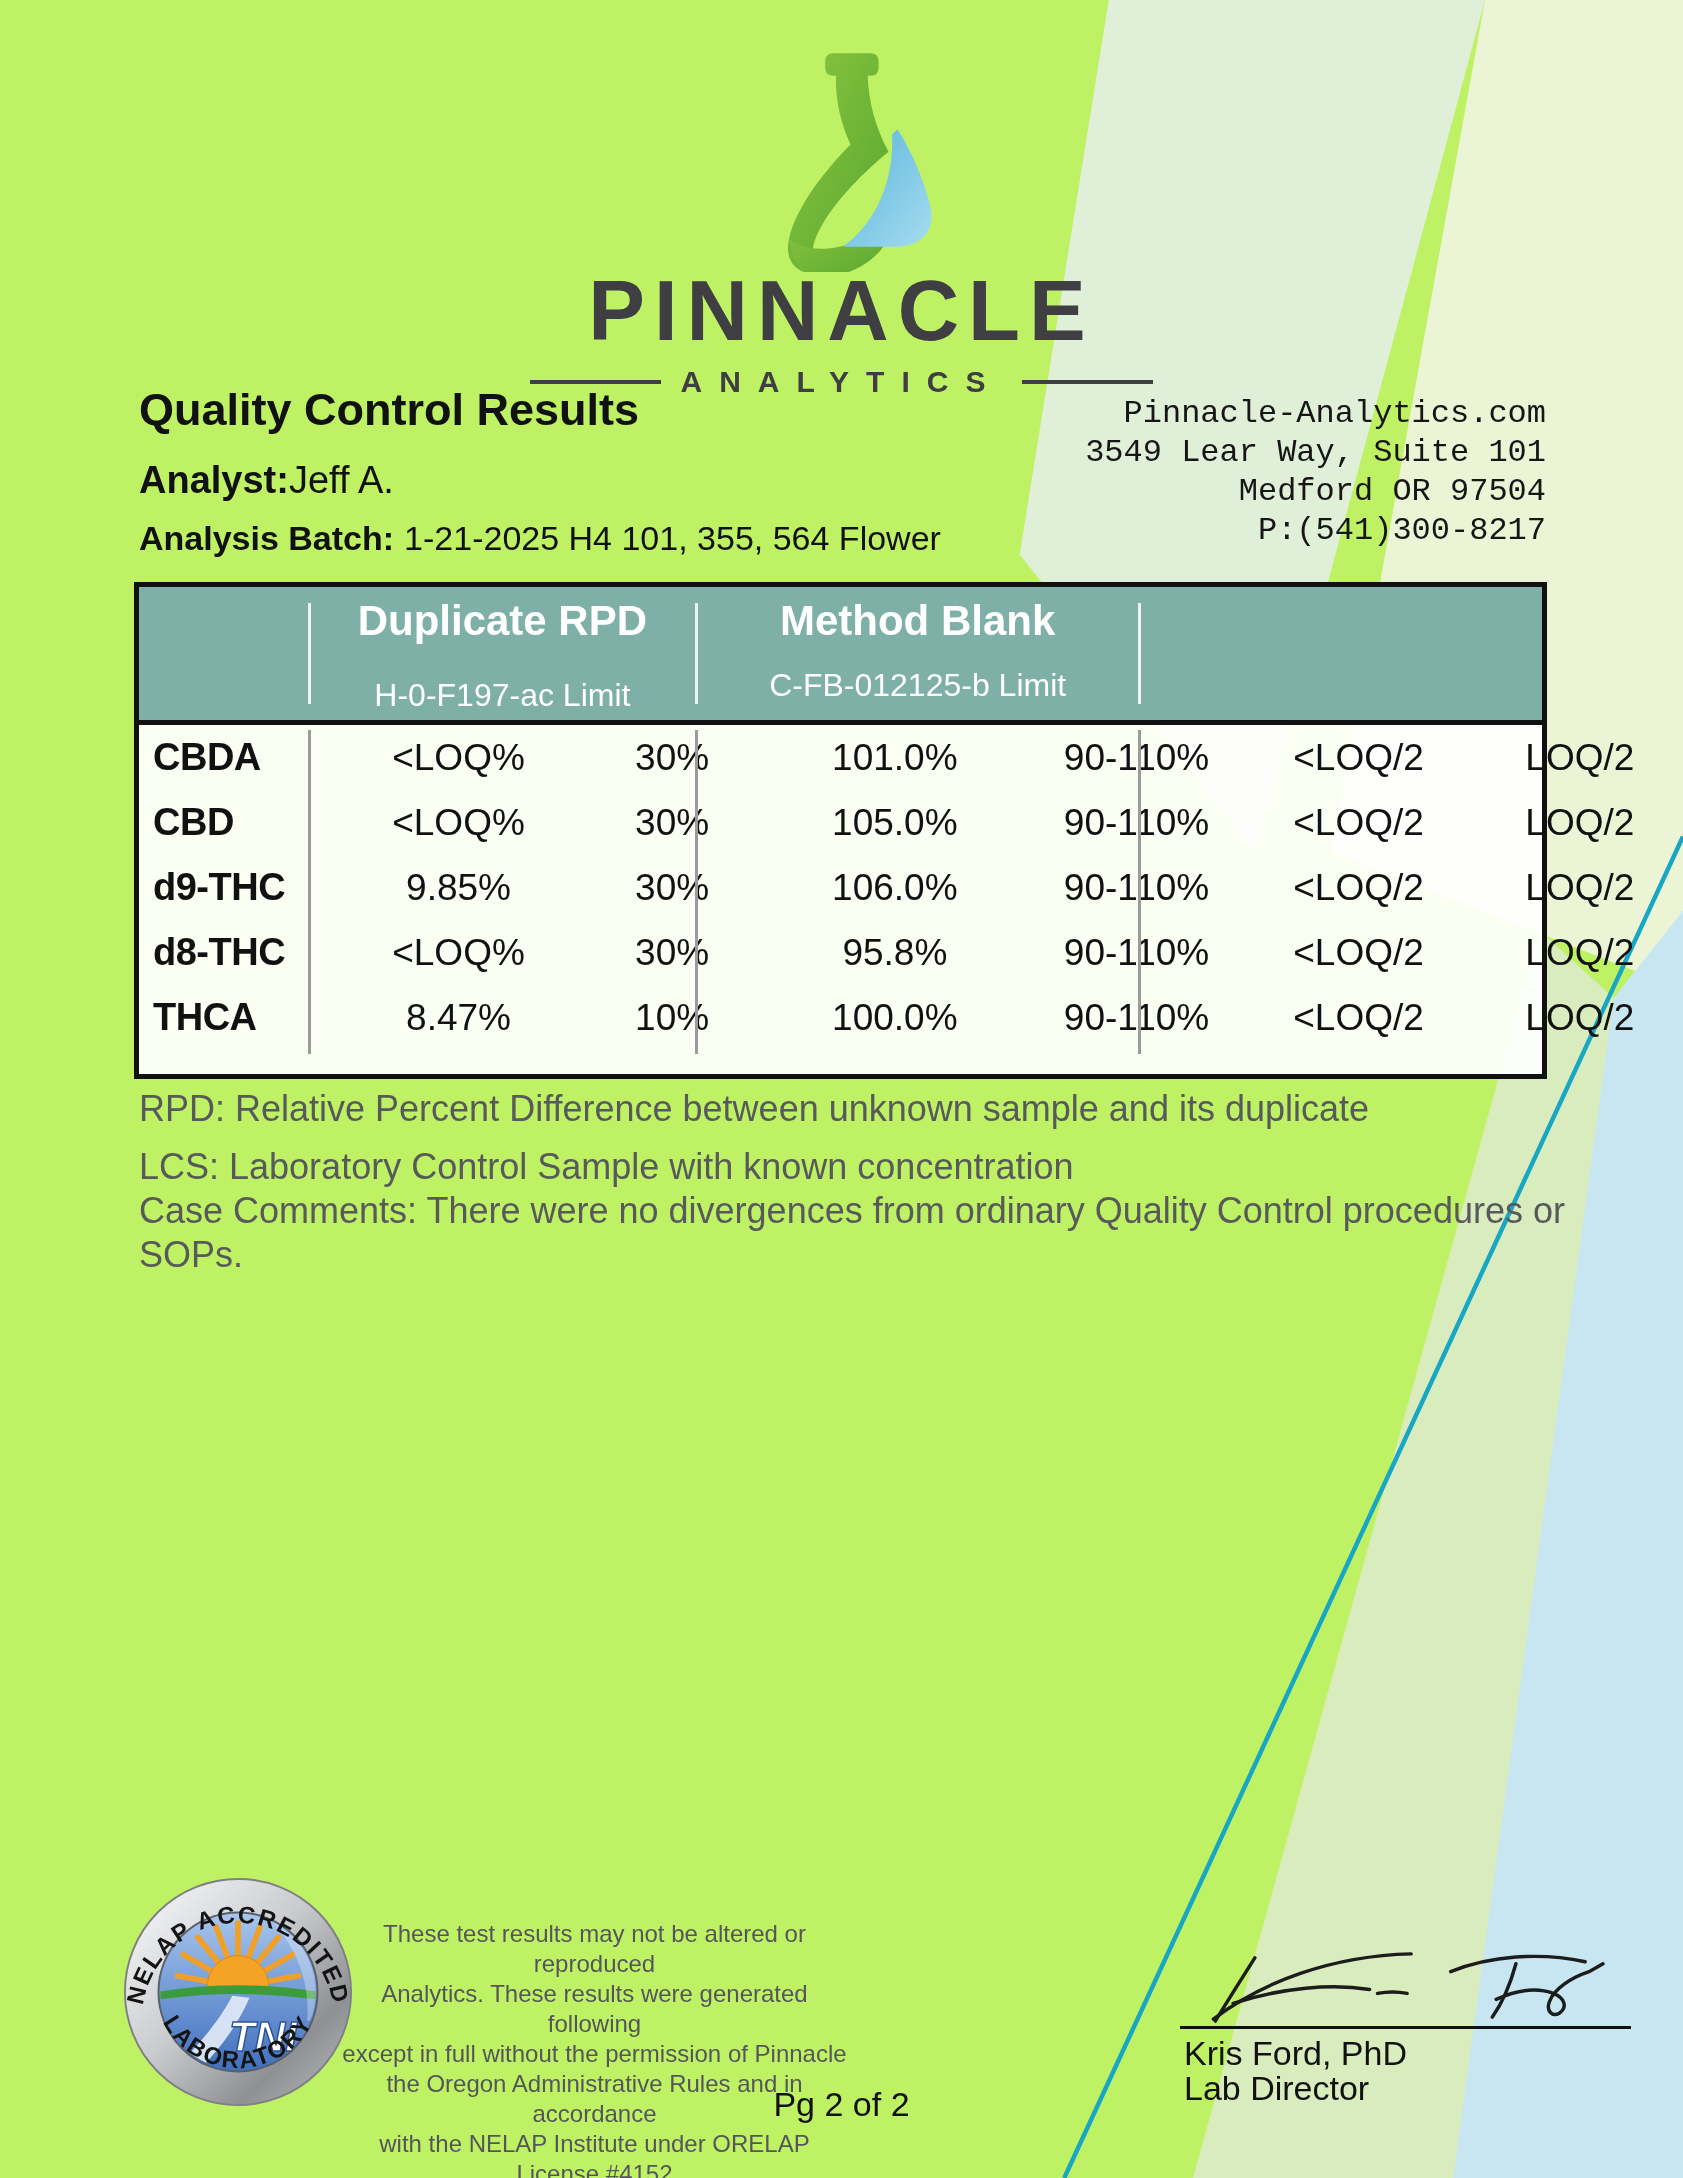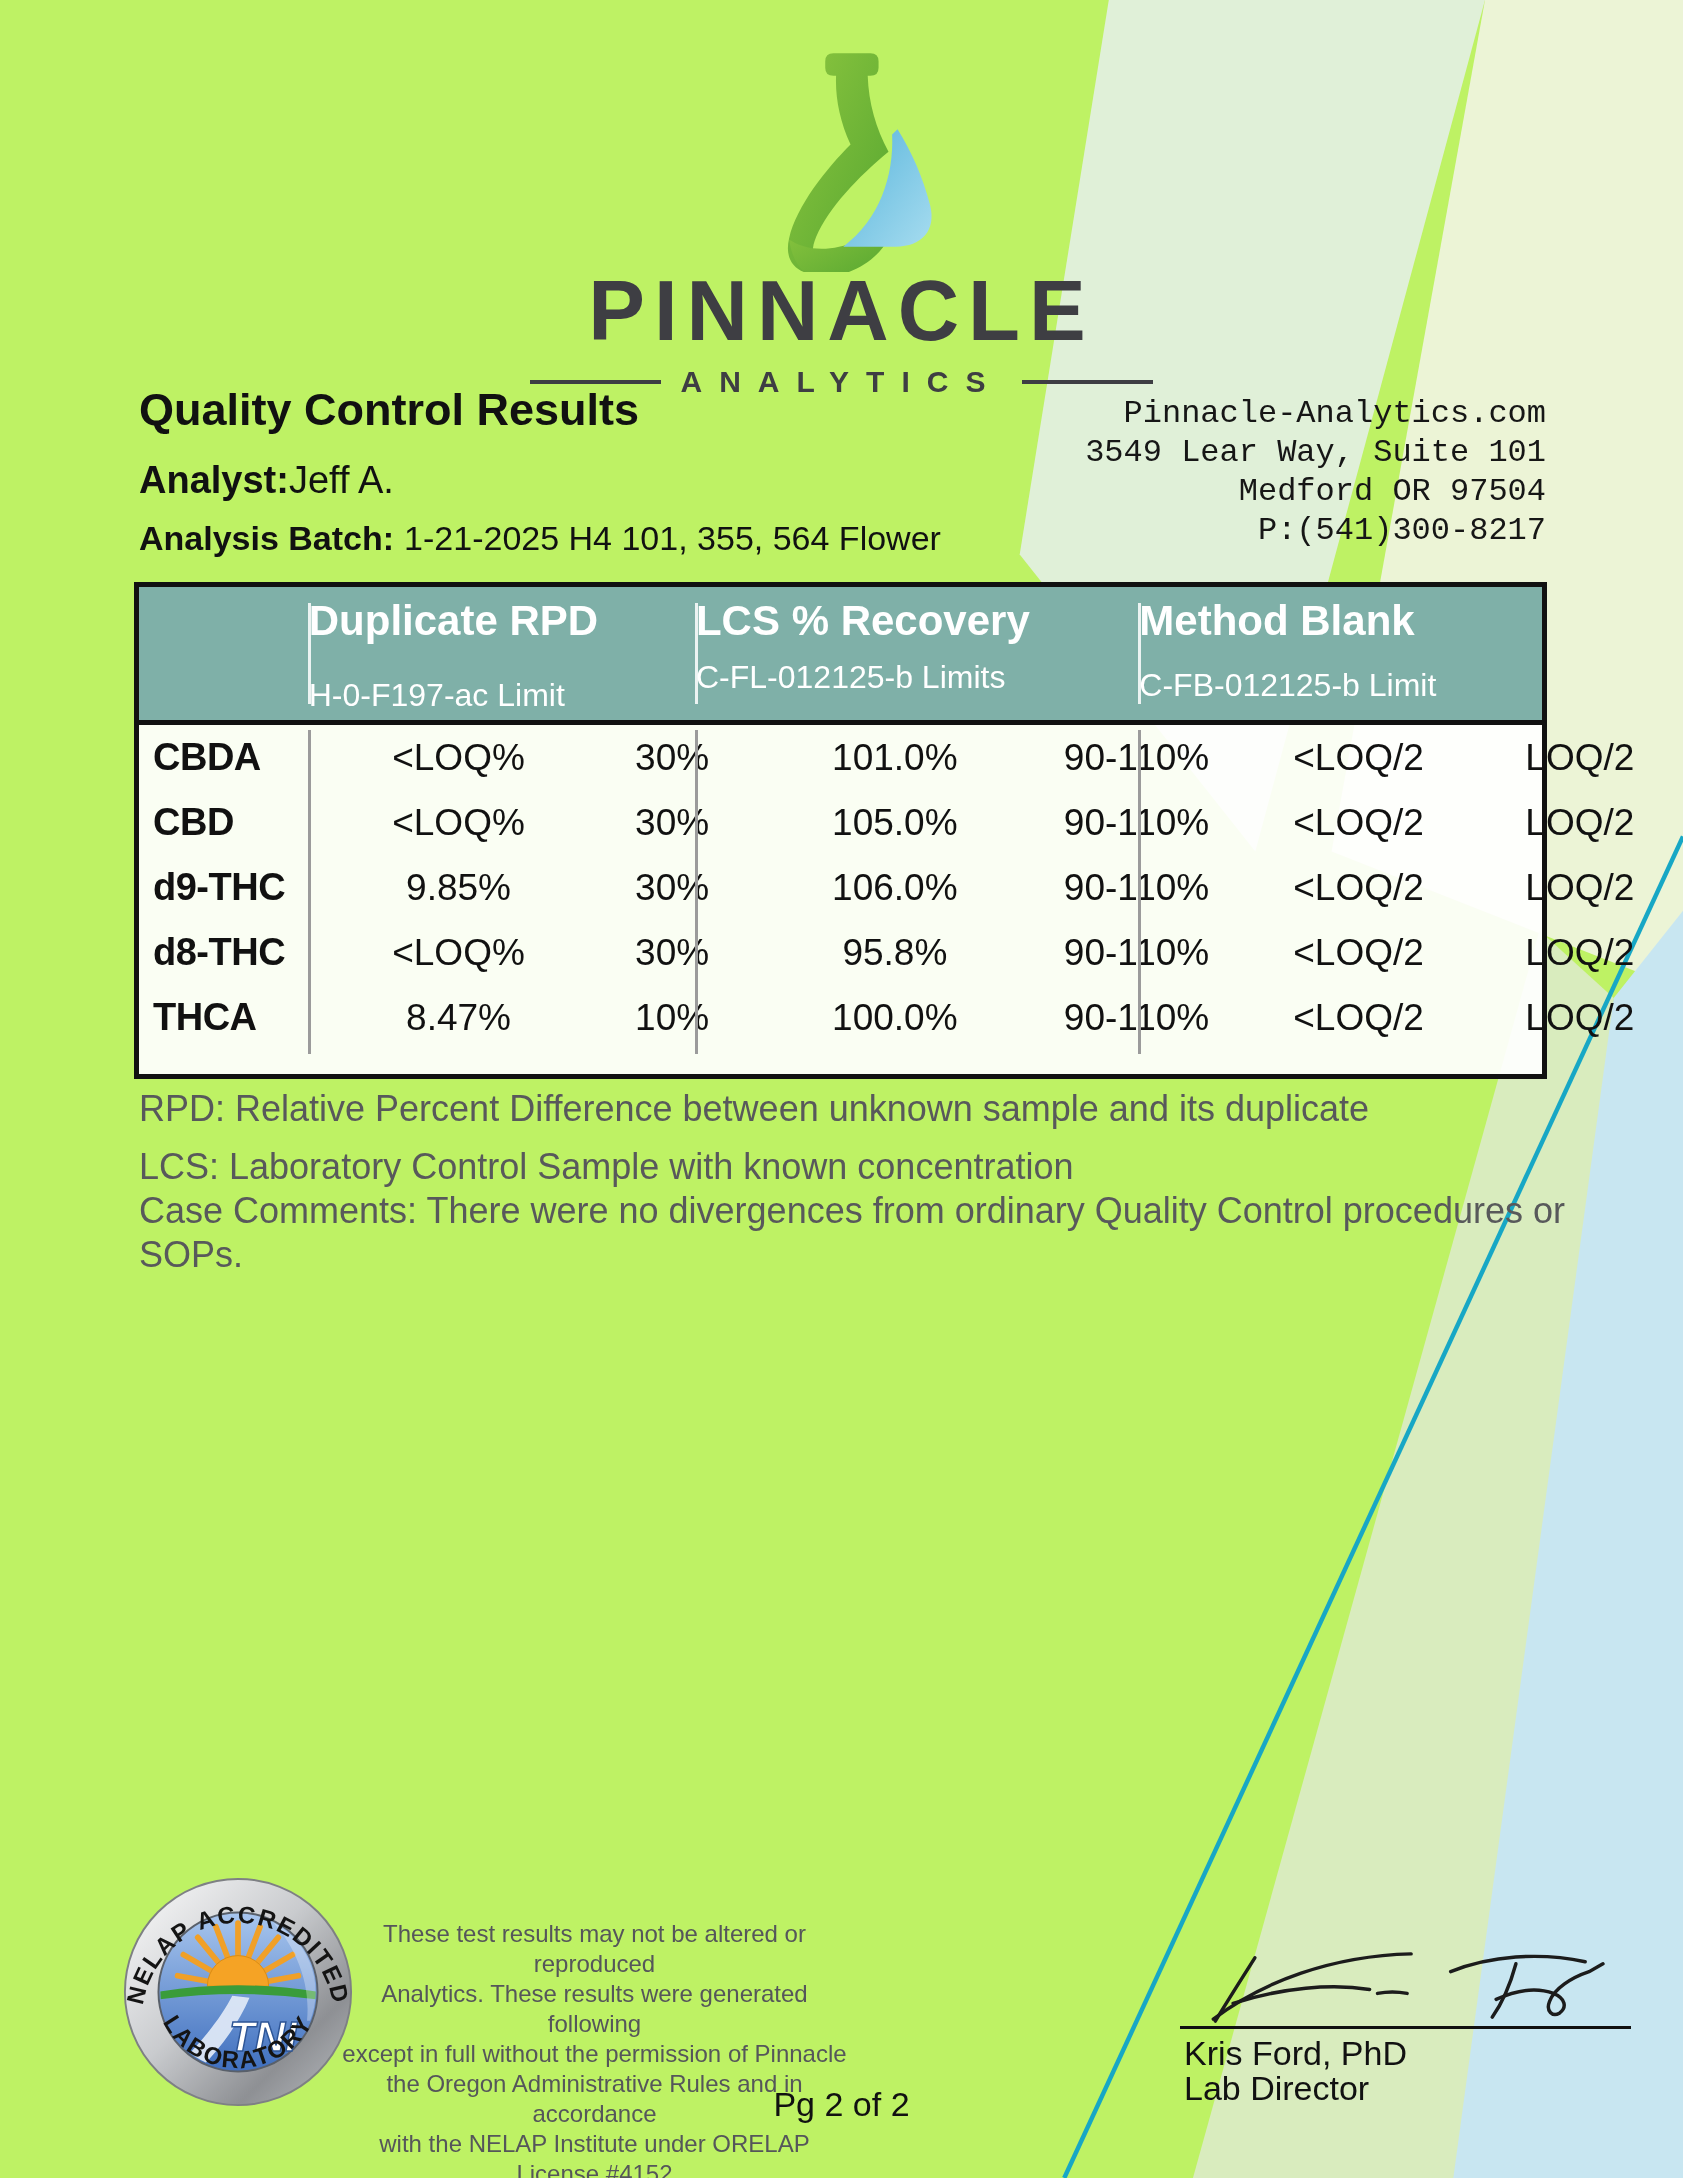--- a/index.html
+++ b/index.html
@@ -32,21 +32,21 @@
 
   
   .qc-table{
     position:absolute;left:134px;top:582px;width:1413px;height:497px;
     border:5px solid #111;box-sizing:border-box;background:rgba(255,255,255,.92);
   }
   .qc-head{
     display:grid;grid-template-columns:12.1% 27.6% 31.6% 28.7%;
     height:133px;background:#7fb0a8;border-bottom:5px solid #111;position:relative;
   }
-  .head-group{display:flex;flex-direction:column;align-items:flex-start;color:#fff;}
+  .head-group{display:flex;flex-direction:column;align-items:center;color:#fff;}
   .hg-title{font-size:42px;font-weight:bold;margin-top:10px;}
   .hg-sub{font-size:32px;}
   .col-a .hg-sub{margin-top:auto;margin-bottom:6px;}
   .col-b .hg-sub{margin-top:14px;}
   .col-c .hg-sub{margin-top:22px;}
   .qc-row{
     display:grid;grid-template-columns:12.1% 18.5% 9.1% 19.8% 11.8% 17% 11.7%;
     height:65px;align-items:center;font-size:37px;gap:20px;
   }
   .qc-row .cell{text-align:center;}
@@ -129,24 +129,20 @@
       <div>Medford OR 97504</div>
       <div>P:(541)300-8217</div>
     </div>
 
     <div class="qc-table">
       <div class="qc-head">
         <div></div>
         <div class="head-group col-a">
           <div class="hg-title">Duplicate RPD</div>
           <div class="hg-sub">H-0-F197-ac Limit</div>
-        </div>
-        <div class="head-group col-b">
-          <div class="hg-title">LCS % Recovery</div>
-          <div class="hg-sub">C-FL-012125-b Limits</div>
         </div>
         <div class="head-group col-c">
           <div class="hg-title">Method Blank</div>
           <div class="hg-sub">C-FB-012125-b Limit</div>
         </div>
         <span class="vdiv-h d1"></span>
         <span class="vdiv-h d2"></span>
         <span class="vdiv-h d3"></span>
       </div>
 

